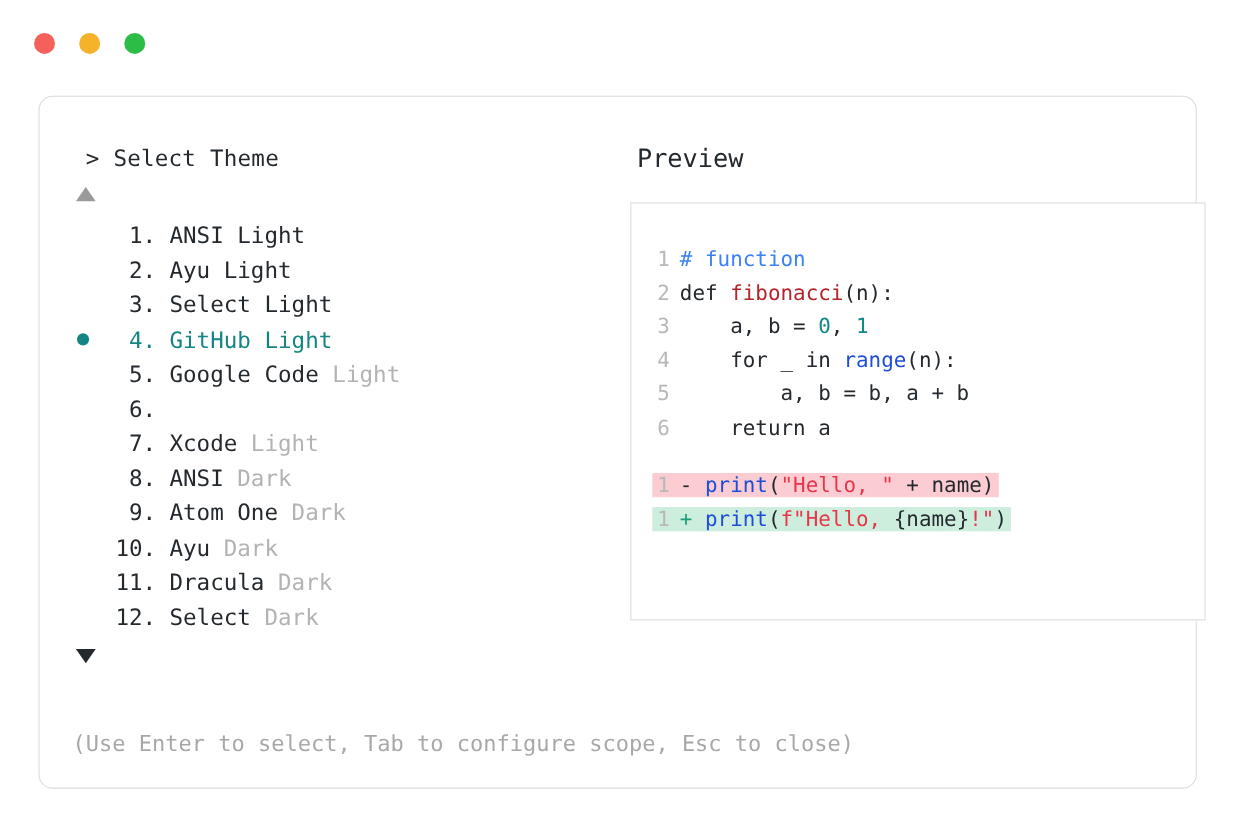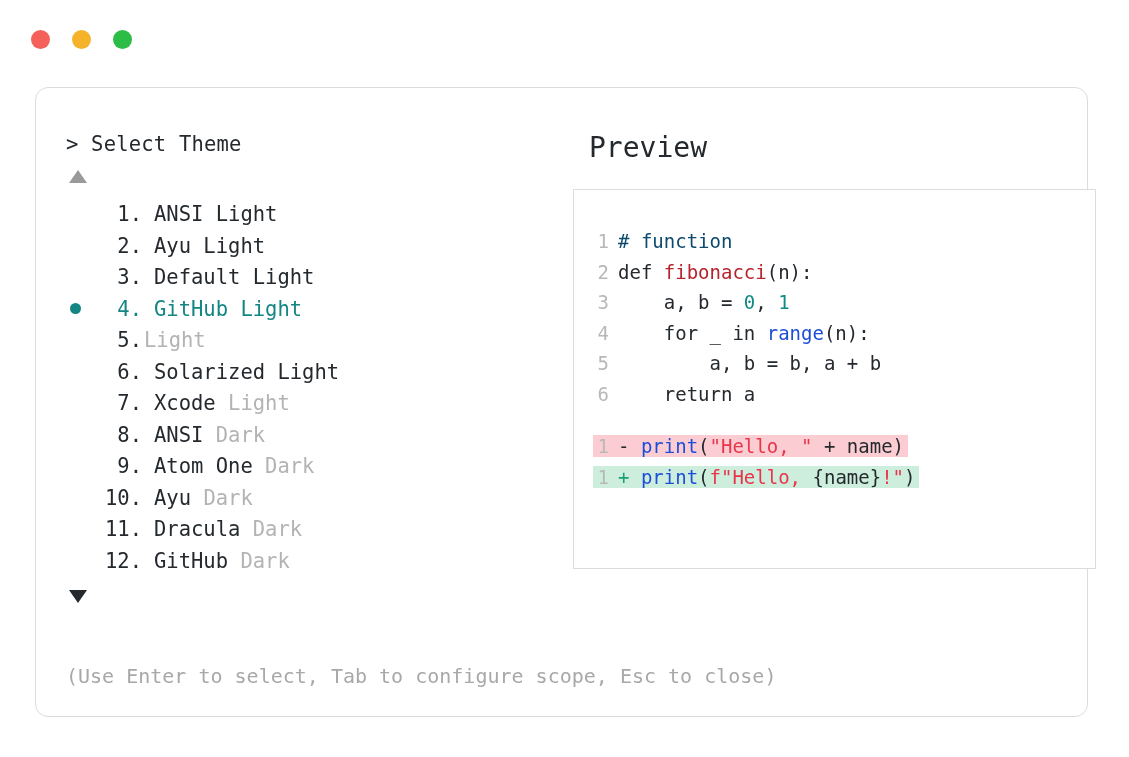--- a/index.html
+++ b/index.html
@@ -48,21 +48,21 @@
 
   
   .left-col { width: 480px; flex: 0 0 480px; }
 
   .prompt-line {
     font-size: 20.5px;
     color: #24292e;
     letter-spacing: 0.2px;
     white-space: pre;
     line-height: 1.0;
-    margin-left: 2px;
+    margin-left: 14px;
   }
 
   .tri {
     width: 0; height: 0;
     margin-left: 5px;
   }
   .tri-up {
     margin-top: 15px;
     border-left: 9px solid transparent;
     border-right: 9px solid transparent;
@@ -105,25 +105,25 @@
   }
   .row-name { padding-left: 10px; }
   .row-tag { color: #b3b3b3; }
   .theme-row.selected .row-num,
   .theme-row.selected .row-name { color: #138684; }
 
   
   .right-col { flex: 1 1 auto; padding-left: 29px; }
 
   .preview-label {
-    font-size: 28px;
+    font-size: 23px;
     color: #24292e;
     white-space: pre;
     line-height: 1.0;
-    margin-left: 16px;
+    margin-left: 6px;
   }
 
   .code-box {
     margin-top: 27px;
     width: 523px;
     height: 380px;
     border: 1.6px solid #dcdcdc;
     background: #ffffff;
     padding: 36px 0 0 0;
     overflow: hidden;
@@ -139,21 +139,21 @@
     padding-left: 19px;
   }
   .ln {
     width: 16px; flex: 0 0 16px;
     color: #b8b8b8;
     text-align: right;
     margin-right: 9px;
   }
   .code-spacer { height: 22px; }
 
-  .tok-com  { color: #0c4a6e; }
+  .tok-com  { color: #3b82f6; }
   .tok-kw   { color: #24292e; }
   .tok-fn   { color: #b5232c; }
   .tok-num  { color: #0f8a84; }
   .tok-bi   { color: #1d4ed8; }
   .tok-str  { color: #e8354a; }
   .tok-plain{ color: #24292e; }
 
   .diff-line {
     display: flex;
     align-items: center;
@@ -199,30 +199,30 @@
   <div class="panel">
     <div class="panel-inner">
       <div class="columns">
 
         <div class="left-col">
           <div class="prompt-line">&gt; Select Theme</div>
           <div class="tri tri-up"></div>
           <div class="theme-list">
               <div class="theme-row"><span class="bullet-slot"></span><span class="row-num"> 1.</span><span class="row-name">ANSI Light</span></div>
               <div class="theme-row"><span class="bullet-slot"></span><span class="row-num"> 2.</span><span class="row-name">Ayu Light</span></div>
-              <div class="theme-row"><span class="bullet-slot"></span><span class="row-num"> 3.</span><span class="row-name">Default Light</span></div>
+              <div class="theme-row"><span class="bullet-slot"></span><span class="row-num"> 3.</span><span class="row-name">Select Light</span></div>
               <div class="theme-row selected"><span class="bullet-slot"><span class="bullet" style="background: rgb(19, 134, 132);"></span></span><span class="row-num"> 4.</span><span class="row-name">GitHub Light</span></div>
-              <div class="theme-row"><span class="bullet-slot"></span><span class="row-num"> 5.</span><span class="row-tag">Light</span></div>
-              <div class="theme-row"><span class="bullet-slot"></span><span class="row-num"> 6.</span><span class="row-name">Solarized Light</span></div>
+              <div class="theme-row"><span class="bullet-slot"></span><span class="row-num"> 5.</span><span class="row-name">Google Code </span><span class="row-tag">Light</span></div>
+              <div class="theme-row"><span class="bullet-slot"></span><span class="row-num"> 6.</span></div>
               <div class="theme-row"><span class="bullet-slot"></span><span class="row-num"> 7.</span><span class="row-name">Xcode </span><span class="row-tag">Light</span></div>
               <div class="theme-row"><span class="bullet-slot"></span><span class="row-num"> 8.</span><span class="row-name">ANSI </span><span class="row-tag">Dark</span></div>
               <div class="theme-row"><span class="bullet-slot"></span><span class="row-num"> 9.</span><span class="row-name">Atom One </span><span class="row-tag">Dark</span></div>
               <div class="theme-row"><span class="bullet-slot"></span><span class="row-num">10.</span><span class="row-name">Ayu </span><span class="row-tag">Dark</span></div>
               <div class="theme-row"><span class="bullet-slot"></span><span class="row-num">11.</span><span class="row-name">Dracula </span><span class="row-tag">Dark</span></div>
-              <div class="theme-row"><span class="bullet-slot"></span><span class="row-num">12.</span><span class="row-name">GitHub </span><span class="row-tag">Dark</span></div>
+              <div class="theme-row"><span class="bullet-slot"></span><span class="row-num">12.</span><span class="row-name">Select </span><span class="row-tag">Dark</span></div>
             </div>
           <div class="tri tri-down"></div>
         </div>
 
         <div class="right-col">
           <div class="preview-label">Preview</div>
           <div class="code-box">
             <div id="code-block">
                 <div class="code-line"><span class="ln">1</span><span class="tok-com"># function</span></div>
                 <div class="code-line"><span class="ln">2</span><span class="tok-kw">def </span><span class="tok-fn">fibonacci</span><span class="tok-plain">(n):</span></div>

